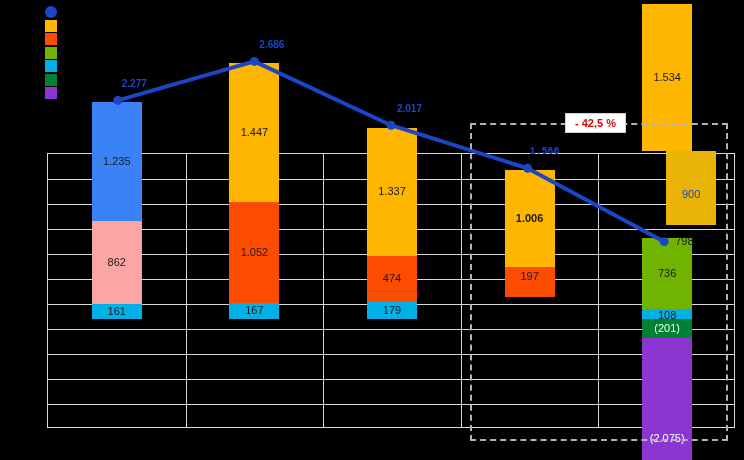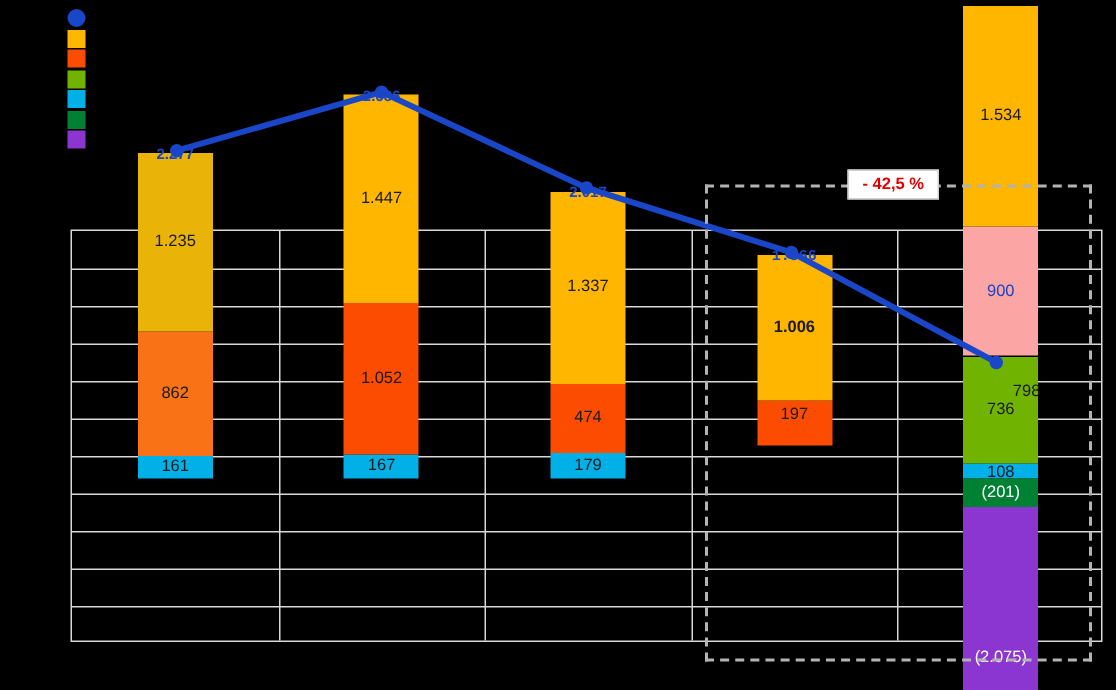--- a/index.html
+++ b/index.html
@@ -21,21 +21,21 @@
 
   
   .bar-col{position:absolute;top:0;height:100%;}
   .seg{position:absolute;left:0;width:100%;box-sizing:border-box;}
   .seg-lbl{position:absolute;left:0;width:100%;text-align:center;
            font-size:11px;line-height:1;white-space:nowrap;}
 
   
   #lineSvg{position:absolute;left:0;top:0;width:100%;height:100%;overflow:visible;}
   .pt-lbl{position:absolute;font-size:10px;font-weight:bold;color:#1a46c8;
-          white-space:nowrap;text-align:center;margin-top:20px;}
+          white-space:nowrap;text-align:right;}
 
   
   #delta-bracket{position:absolute;left:470px;top:123px;width:258px;height:318px;
                  border:2px dashed #b3b3b3;border-top:2px dashed #b3b3b3;
                  box-sizing:border-box;pointer-events:none;}
   #delta-box{position:absolute;left:565px;top:113px;
              background:#ffffff;border:1px solid #d0d0d0;
              padding:3px 9px;font-size:11px;color:#e00000;font-weight:bold;
              white-space:nowrap;}
 </style>
@@ -90,24 +90,24 @@
         <div class="vsep" style="left: 137.6px;"></div>
         <div class="vsep" style="left: 275.2px;"></div>
         <div class="vsep" style="left: 412.8px;"></div>
         <div class="vsep" style="left: 550.4px;"></div>
       </div>
     <div id="bars-layer">
         <div class="bar-col" style="left: 43.8px; width: 50px;">
           <div class="seg" style="top: 149.519px; height: 15.4808px; background: rgb(0, 176, 230);">
             <div class="seg-lbl" style="top: 2.24038px; color: rgb(26, 26, 26);">161</div>
           </div>
-          <div class="seg" style="top: 66.6346px; height: 82.8846px; background: #f97316; padding-left: 19px;">
+          <div class="seg" style="top: 66.6346px; height: 82.8846px; background: #fca5a5; padding-left: 19px;">
             <div class="seg-lbl" style="top: 35.9423px; color: rgb(26, 26, 26);">862</div>
           </div>
-          <div class="seg" style="top: -52.1154px; height: 118.75px; background: #eab308;">
+          <div class="seg" style="top: -52.1154px; height: 118.75px; background: #3b82f6;">
             <div class="seg-lbl" style="top: 53.875px; color: rgb(26, 26, 26);">1.235</div>
           </div>
         </div>
         <div class="bar-col" style="left: 181.4px; width: 50px;">
           <div class="seg" style="top: 148.942px; height: 16.0577px; background: rgb(0, 176, 230); padding-left: 48px;">
             <div class="seg-lbl" style="top: 2.52885px; color: rgb(26, 26, 26);">167</div>
           </div>
           <div class="seg" style="top: 47.7885px; height: 101.154px; background: rgb(252, 76, 2);">
             <div class="seg-lbl" style="top: 45.0769px; color: rgb(26, 26, 26);">1.052</div>
           </div>
@@ -134,21 +134,21 @@
             <div class="seg-lbl" style="top: 42.8654px; color: rgb(26, 26, 26);">1.006</div>
           </div>
         </div>
         <div class="bar-col" style="left: 594.2px; width: 50px;">
           <div class="seg" style="top: 154.615px; height: 10.3846px; background: rgb(0, 176, 230);">
             <div class="seg-lbl" style="top: 1px; color: rgb(26, 26, 26);">108</div>
           </div>
           <div class="seg" style="top: 83.8462px; height: 70.7692px; background: rgb(112, 179, 0);">
             <div class="seg-lbl" style="top: 29.8846px; color: rgb(26, 26, 26);">736</div>
           </div>
-          <div class="seg" style="top: -2.69231px; height: 86px; background: #fca5a5;">
+          <div class="seg" style="top: -2.69231px; height: 74px; background: #eab308; margin-left: 24px;">
             <div class="seg-lbl" style="top: 37.7692px; color: rgb(26, 70, 200);">900</div>
           </div>
           <div class="seg" style="top: -150.192px; height: 147.5px; background: rgb(255, 182, 0);">
             <div class="seg-lbl" style="top: 68.25px; color: rgb(26, 26, 26);">1.534</div>
           </div>
           <div class="seg" style="top: 165px; height: 19.3269px; background: rgb(0, 128, 51);">
             <div class="seg-lbl" style="top: 4.16346px; color: rgb(255, 255, 255);">(201)</div>
           </div>
           <div class="seg" style="top: 184.327px; height: 199.519px; background: rgb(139, 54, 209);">
             <div class="seg-lbl" style="top: 94.2596px; color: rgb(255, 255, 255);">(2.075)</div>

